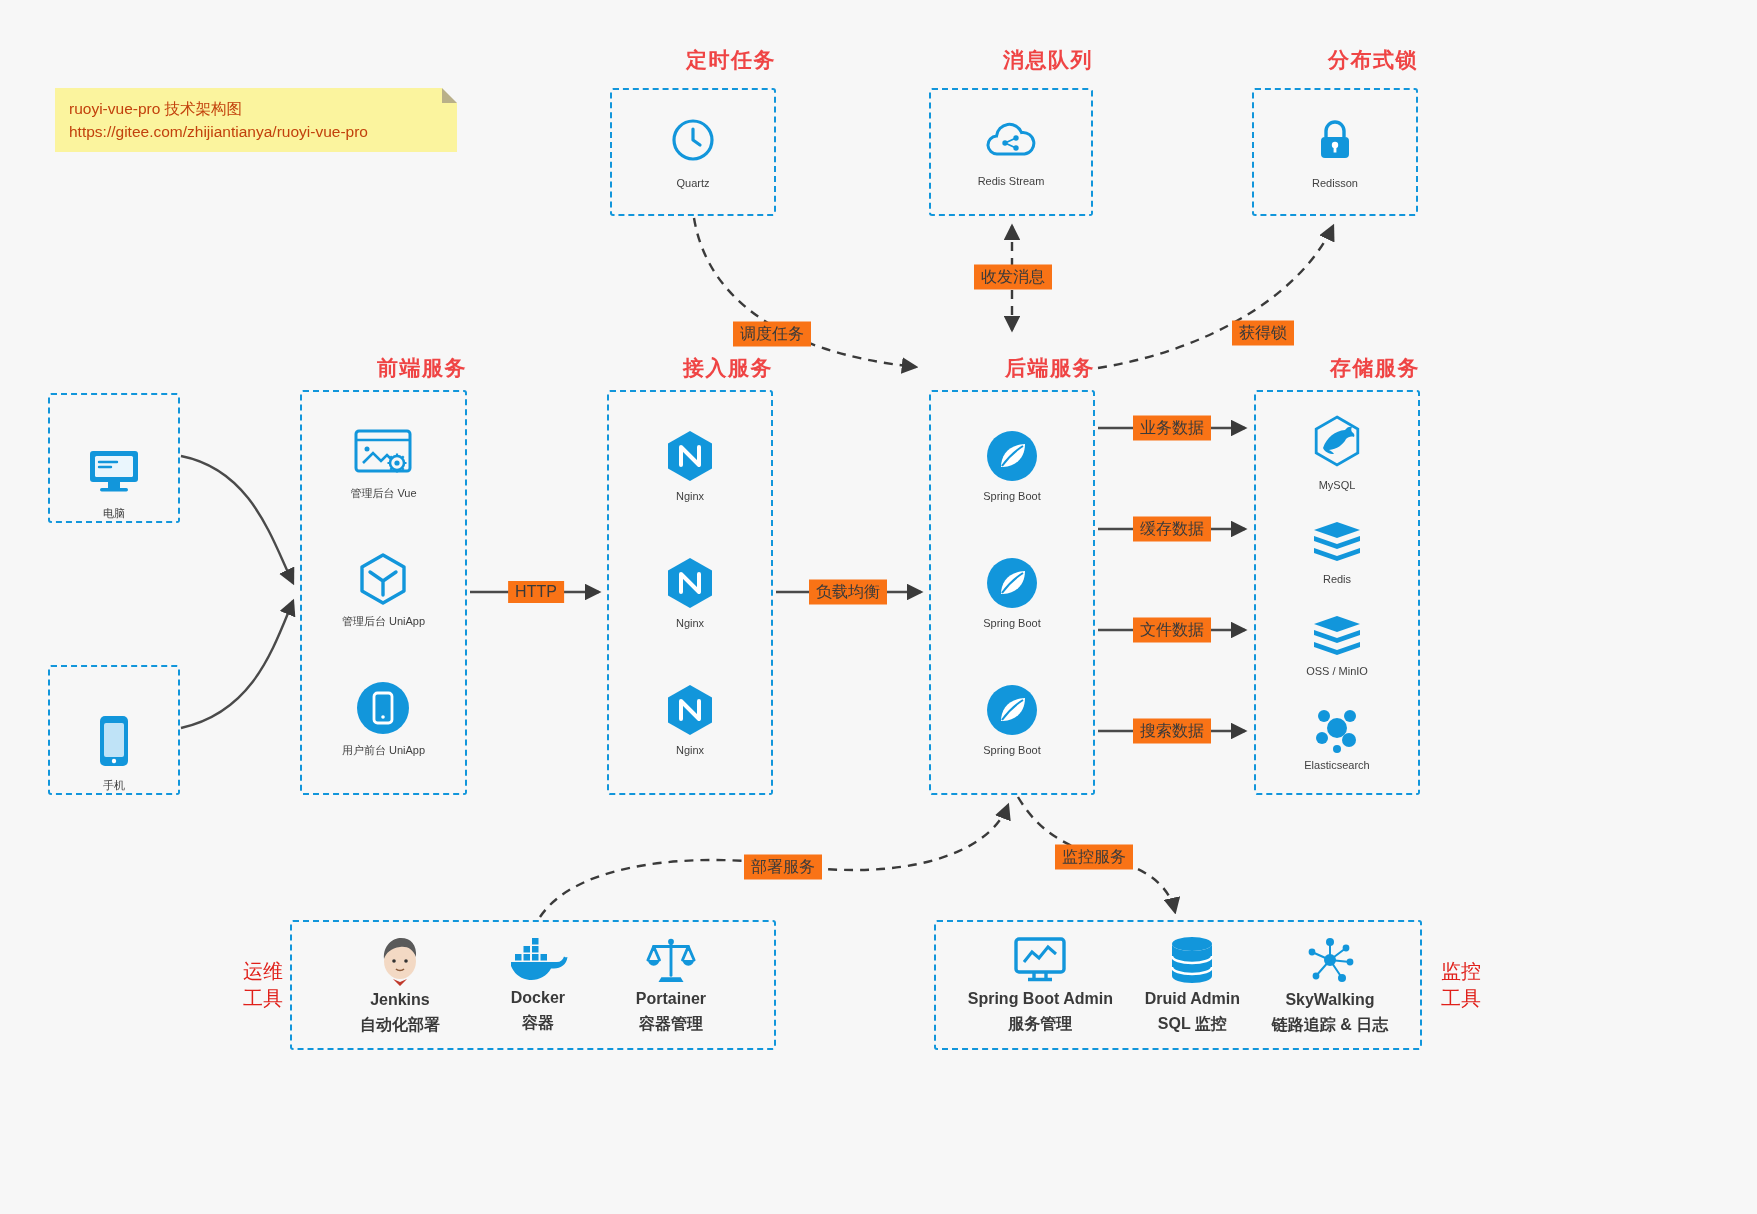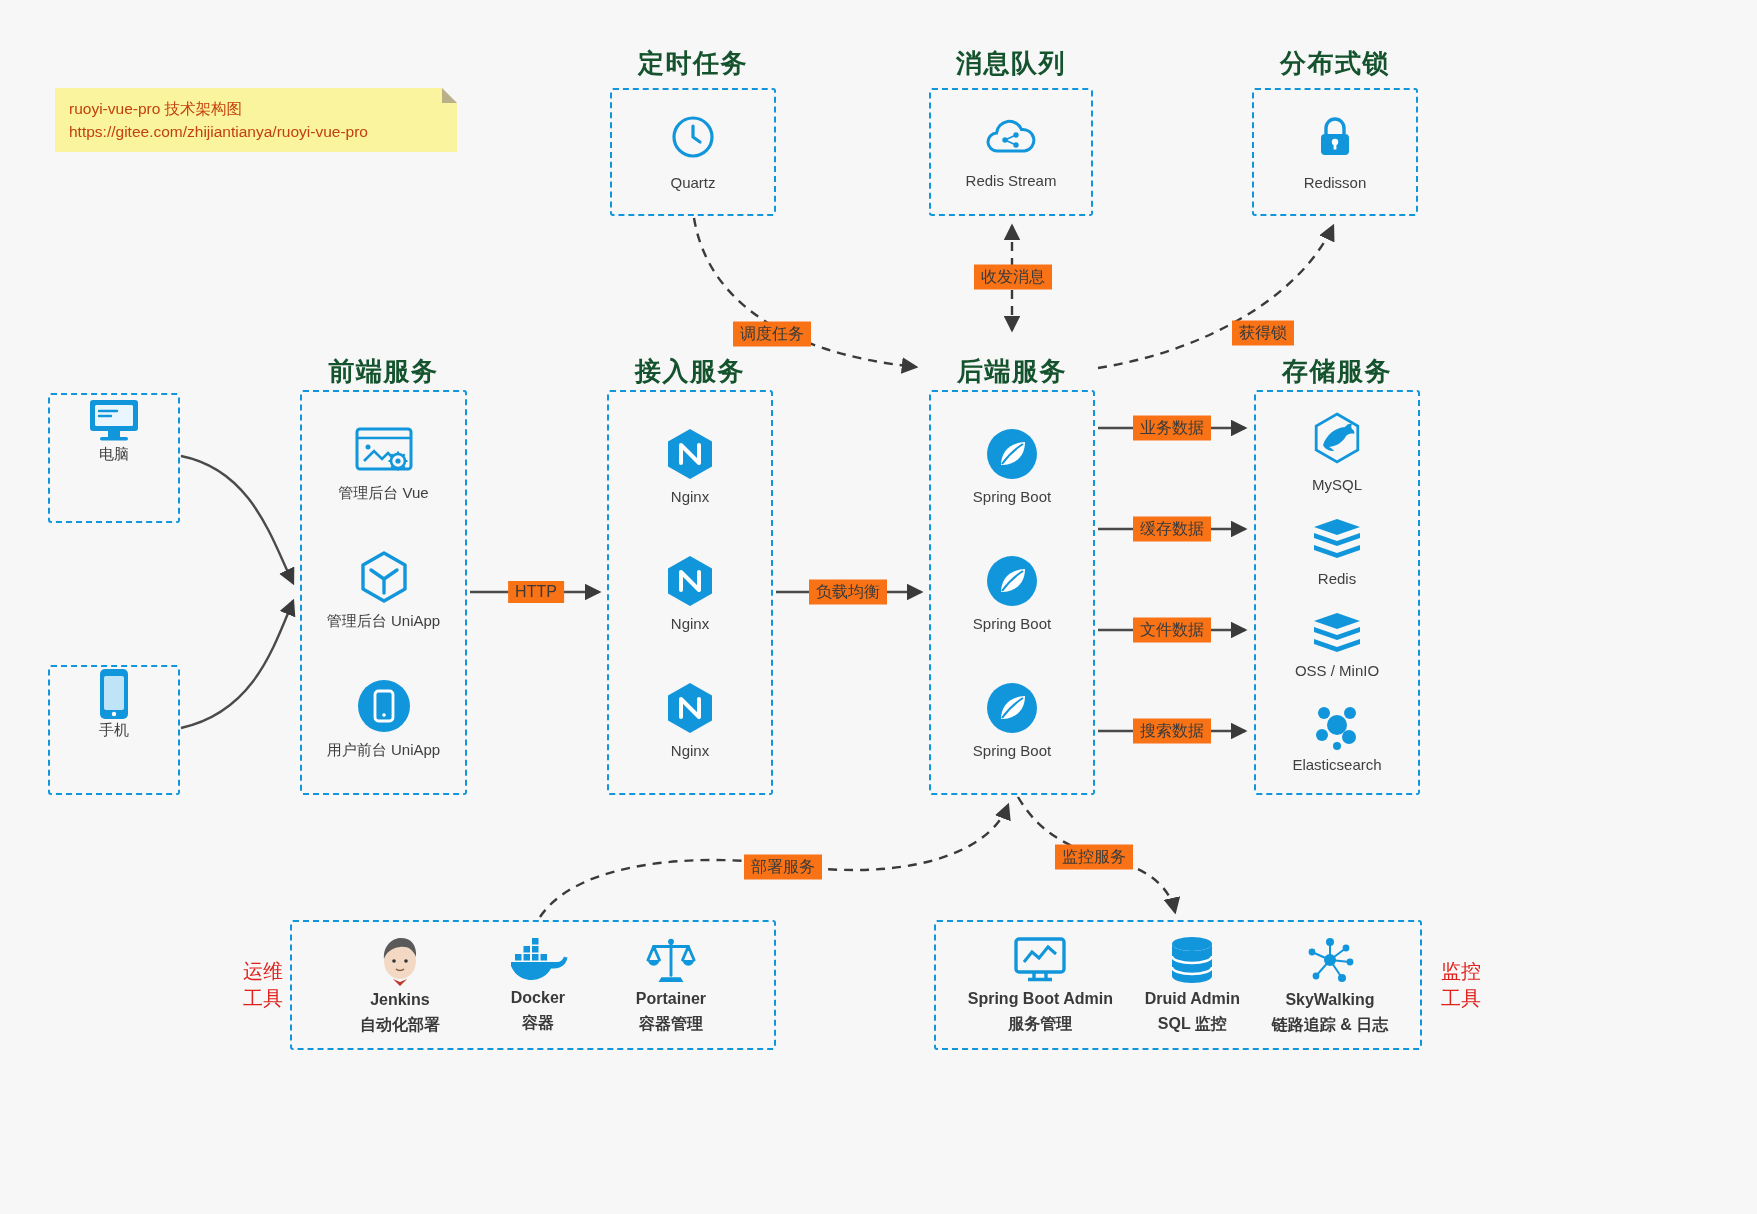--- a/index.html
+++ b/index.html
@@ -7,32 +7,32 @@
   .canvas { position:relative; width:1757px; height:1214px; background:#f7f7f7; overflow:hidden; }
   .wires { position:absolute; left:0; top:0; pointer-events:none; }
 
   .note { position:absolute; left:55px; top:88px; width:402px; height:64px;
           background:#fbf49e; padding:9px 14px; font-size:15.5px; color:#c2410c; line-height:23px; }
   .note::after { content:""; position:absolute; top:0; right:0; width:0; height:0;
           border-top:15px solid #f7f7f7; border-left:15px solid #b9b089; }
 
   .dashed-box { position:absolute; border:2px dashed #1296db; border-radius:3px;
           display:flex; flex-direction:column; align-items:center; }
-  .col-title { position:absolute; color:#14532d; font-weight:bold; font-size:26px;
-          text-align:center; letter-spacing:1.5px; }
+  .col-title { position:absolute; color:#ef4444; font-weight:bold; font-size:21px;
+          text-align:right; letter-spacing:1.5px; }
   .side-title { position:absolute; color:#e0201a; font-weight:normal; font-size:20px;
           line-height:27px; text-align:center; }
 
   .top-box { justify-content:center; gap:13px; }
   .col-box { justify-content:space-around; padding:10px 0; }
-  .client-box { justify-content:flex-start; }
+  .client-box { justify-content:flex-end; gap:10px; }
   .tool-box { flex-direction:row; justify-content:space-evenly; align-items:center; }
 
   .svc-item { display:flex; flex-direction:column; align-items:center; gap:7px; }
-  .item-label { color:#3f3f3f; font-size:15px; white-space:nowrap; }
+  .item-label { color:#3f3f3f; font-size:11px; white-space:nowrap; }
   .tool-item { display:flex; flex-direction:column; align-items:center; gap:2px; }
   .tool-name, .tool-desc { color:#3a3a3a; font-size:16px; line-height:23px; white-space:nowrap;font-weight:bold; }
   .icon { display:flex; align-items:center; justify-content:center; }
 
   .edge-label { position:absolute; transform:translate(-50%,-50%); background:#f97316;
           padding:2px 7px; color:#3a3a3a; font-size:16px; white-space:nowrap; }
 </style>
 </head>
 <body>
 

